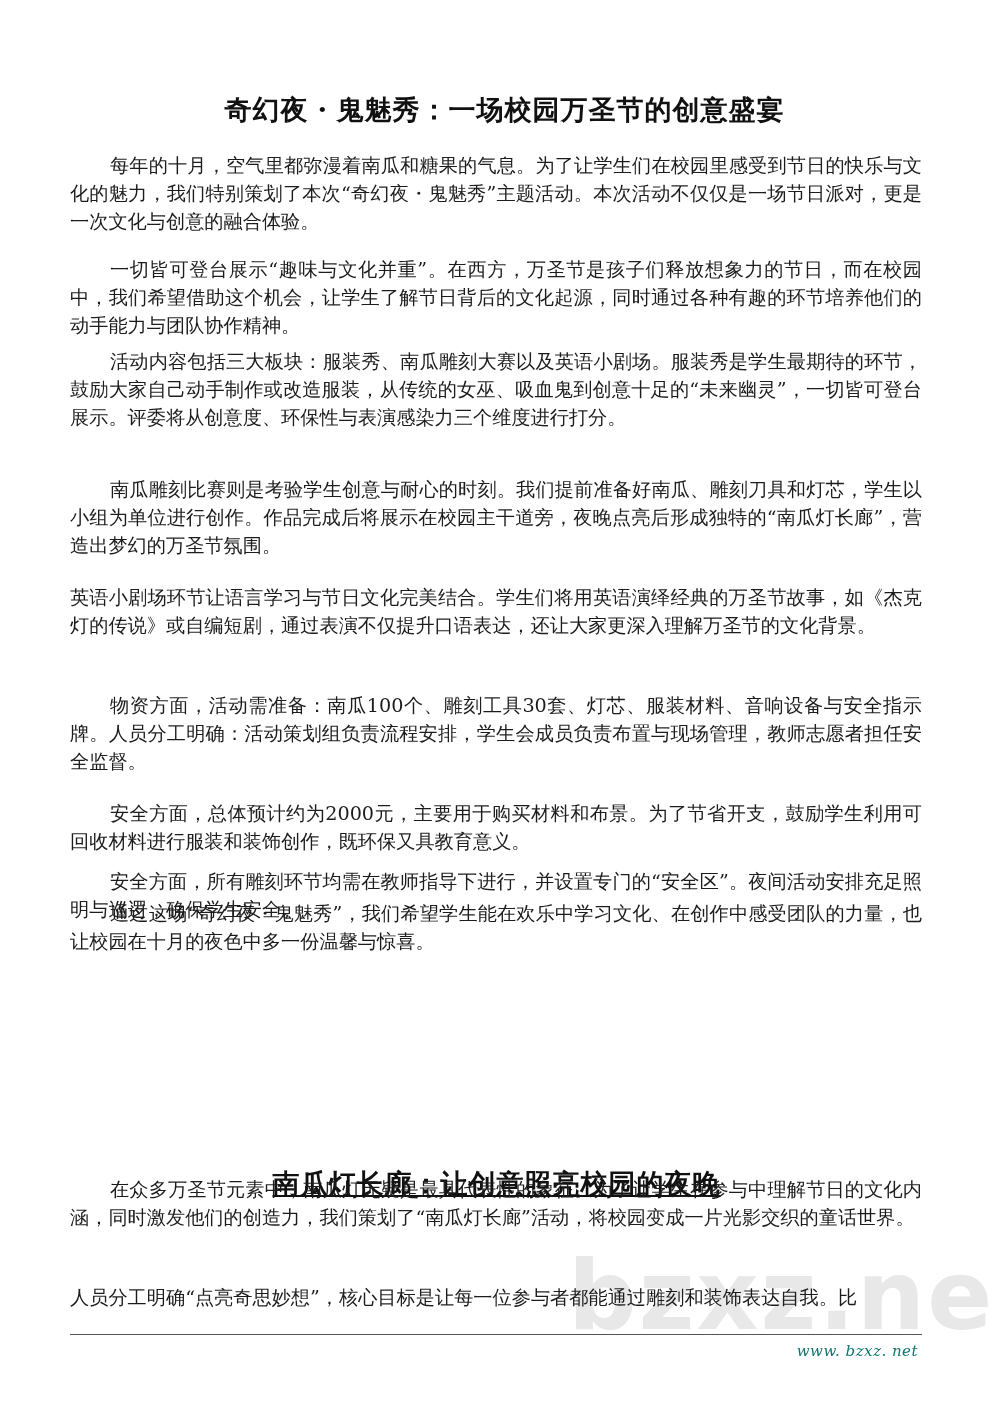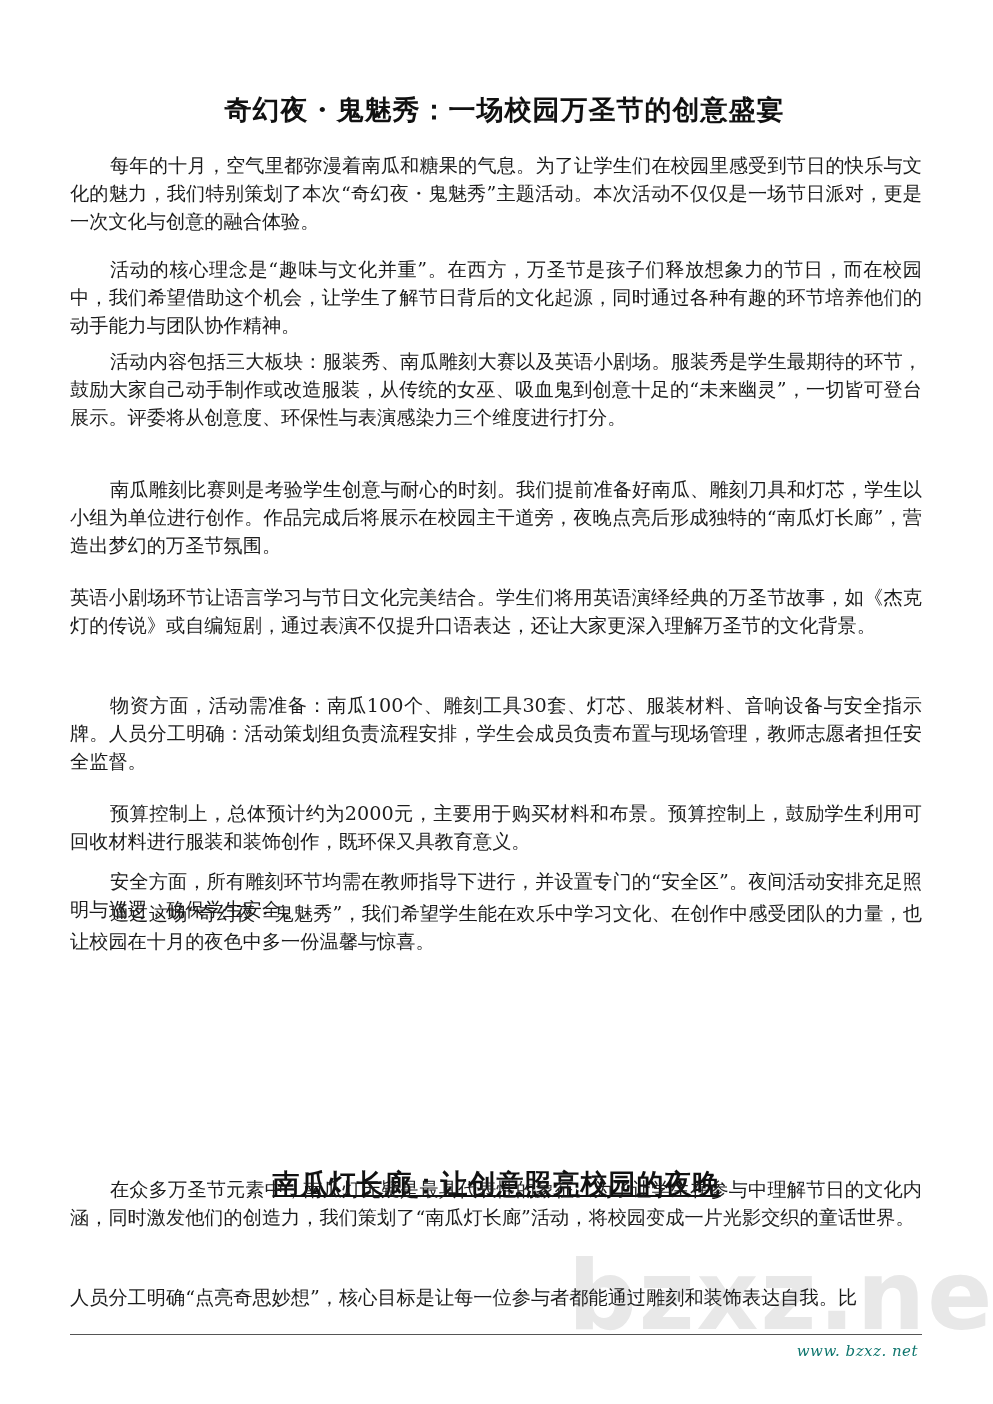--- a/index.html
+++ b/index.html
@@ -28,26 +28,26 @@
 </head>
 <body>
 
 <div class="page">
 
   <div class="watermark">bzxz.net</div>
 
   <h1 class="title title1" style="margin:8px">奇幻夜・鬼魅秀：一场校园万圣节的创意盛宴</h1>
 
   <p class="para indent" style="top:152px">每年的十月，空气里都弥漫着南瓜和糖果的气息。为了让学生们在校园里感受到节日的快乐与文化的魅力，我们特别策划了本次“奇幻夜・鬼魅秀”主题活动。本次活动不仅仅是一场节日派对，更是一次文化与创意的融合体验。</p>
-  <p class="para indent" style="top:256px">活动的核心理念是“趣味与文化并重”。在西方，万圣节是孩子们释放想象力的节日，而在校园中，我们希望借助这个机会，让学生了解节日背后的文化起源，同时通过各种有趣的环节培养他们的动手能力与团队协作精神。</p>
+  <p class="para indent" style="top:256px">一切皆可登台展示“趣味与文化并重”。在西方，万圣节是孩子们释放想象力的节日，而在校园中，我们希望借助这个机会，让学生了解节日背后的文化起源，同时通过各种有趣的环节培养他们的动手能力与团队协作精神。</p>
   <p class="para indent" style="top:348px">活动内容包括三大板块：服装秀、南瓜雕刻大赛以及英语小剧场。服装秀是学生最期待的环节，鼓励大家自己动手制作或改造服装，从传统的女巫、吸血鬼到创意十足的“未来幽灵”，一切皆可登台展示。评委将从创意度、环保性与表演感染力三个维度进行打分。</p>
   <p class="para indent" style="top:476px">南瓜雕刻比赛则是考验学生创意与耐心的时刻。我们提前准备好南瓜、雕刻刀具和灯芯，学生以小组为单位进行创作。作品完成后将展示在校园主干道旁，夜晚点亮后形成独特的“南瓜灯长廊”，营造出梦幻的万圣节氛围。</p>
   <p class="para" style="top:584px">英语小剧场环节让语言学习与节日文化完美结合。学生们将用英语演绎经典的万圣节故事，如《杰克灯的传说》或自编短剧，通过表演不仅提升口语表达，还让大家更深入理解万圣节的文化背景。</p>
   <p class="para indent" style="top:692px">物资方面，活动需准备：南瓜100个、雕刻工具30套、灯芯、服装材料、音响设备与安全指示牌。人员分工明确：活动策划组负责流程安排，学生会成员负责布置与现场管理，教师志愿者担任安全监督。</p>
-  <p class="para indent" style="top:800px">预算控制上，总体预计约为2000元，主要用于购买材料和布景。预算控制上，鼓励学生利用可回收材料进行服装和装饰创作，既环保又具教育意义。</p>
+  <p class="para indent" style="top:800px">安全方面，总体预计约为2000元，主要用于购买材料和布景。为了节省开支，鼓励学生利用可回收材料进行服装和装饰创作，既环保又具教育意义。</p>
   <p class="para indent" style="top:868px">安全方面，所有雕刻环节均需在教师指导下进行，并设置专门的“安全区”。夜间活动安排充足照明与巡逻，确保学生安全。</p>
   <p class="para indent" style="top:900px">通过这场“奇幻夜・鬼魅秀”，我们希望学生能在欢乐中学习文化、在创作中感受团队的力量，也让校园在十月的夜色中多一份温馨与惊喜。</p>
 
   <h1 class="title title2" style="margin:0">南瓜灯长廊：让创意照亮校园的夜晚</h1>
 
   <p class="para indent" style="top:1176px">在众多万圣节元素中，南瓜灯无疑是最具代表性的象征。为了让学生在参与中理解节日的文化内涵，同时激发他们的创造力，我们策划了“南瓜灯长廊”活动，将校园变成一片光影交织的童话世界。</p>
   <p class="para" style="top:1284px">人员分工明确“点亮奇思妙想”，核心目标是让每一位参与者都能通过雕刻和装饰表达自我。比</p>
 
   <div class="rule"></div>
   <div class="footer">www. bzxz. net</div>

